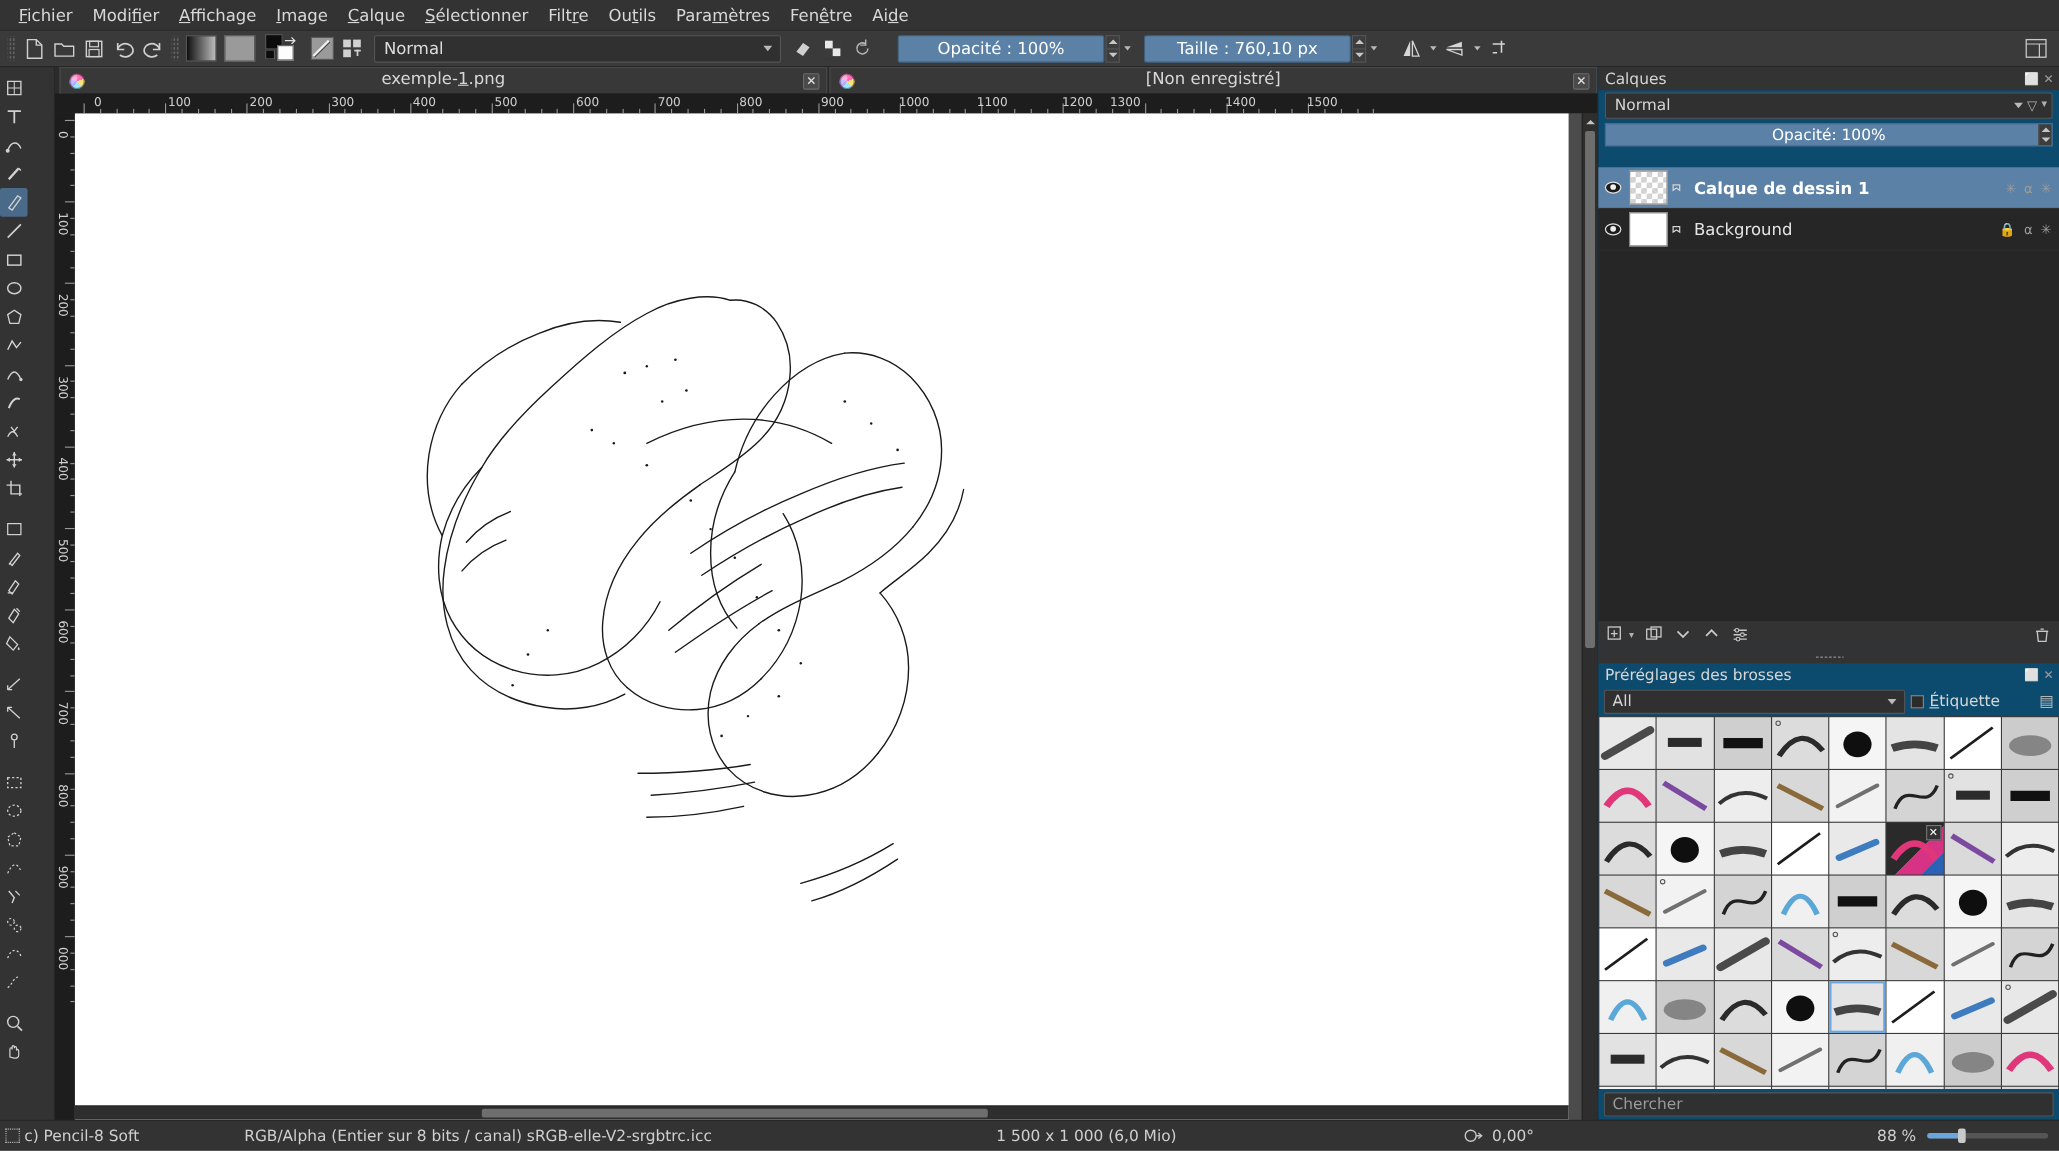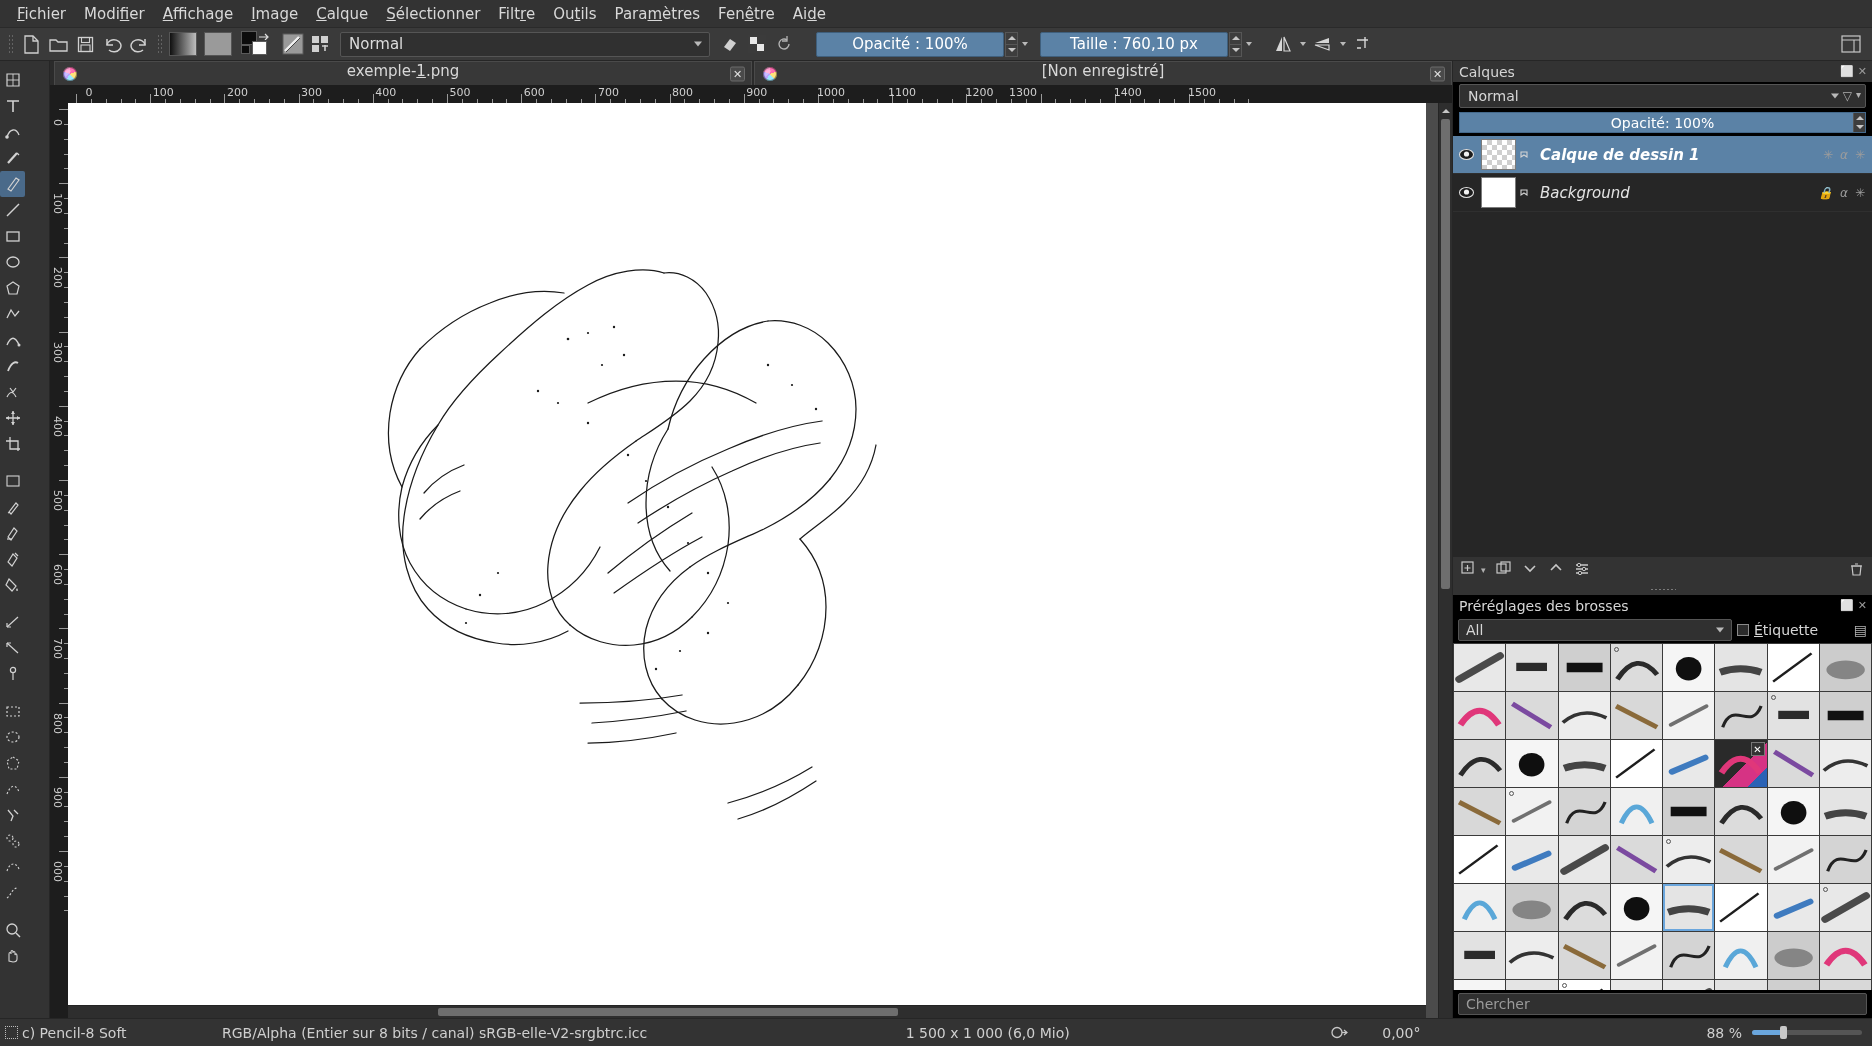--- a/index.html
+++ b/index.html
@@ -110,39 +110,39 @@
   .canvas-row{ flex:1; display:flex; min-height:0; }
   .canvas-wrap{ flex:1; background:#4b4b4b; position:relative; overflow:hidden; }
   .paper{ position:absolute; left:0; top:0; right:12px; bottom:0; background:#ffffff; }
   .vsb{ width:14px; background:#2e2e2e; flex:0 0 14px; position:relative; border-left:1px solid #242424;}
   .vsb .thumb{ position:absolute; left:2px; right:2px; top:16px; height:470px; background:#6e6e6e; border-radius:2px;}
   .vsb .ar{ position:absolute; left:2px; width:10px; height:12px; display:flex;align-items:center;justify-content:center;}
   .hsb{ height:13px; flex:0 0 13px; background:#2e2e2e; position:relative; border-top:1px solid #242424;}
   .hsb .thumb{ position:absolute; top:2px; bottom:2px; left:370px; width:460px; background:#6e6e6e; border-radius:2px;}
 
   
-  .docks{ width:420px; flex:0 0 420px; background:#000000; display:flex; flex-direction:column;
+  .docks{ width:420px; flex:0 0 420px; background:#0c4a6e; display:flex; flex-direction:column;
      border-left:1px solid #262626;}
   .dock-title{ height:21px; display:flex; align-items:center; padding:0 6px; font-size:14px;
      color:#d4d4d4; background:#333; position:relative;}
   .dock-title .tools{ position:absolute; right:5px; top:4px; display:flex; gap:4px; color:#9a9a9a; font-size:11px;}
 
   .rowsel{ height:24px; background:#303030; border:1px solid #555; display:flex; align-items:center;
      padding:0 8px; margin:2px 6px; font-size:14px; position:relative; border-radius:2px;}
   .rowsel .arr{ position:absolute; right:26px; top:50%; transform:translateY(-50%);
      border-left:4px solid transparent;border-right:4px solid transparent;border-top:5px solid #b9b9b9;}
   .rowicons{ position:absolute; right:4px; top:50%; transform:translateY(-50%); display:flex; gap:4px;}
 
   .opacity-bar{ height:21px; margin:2px 6px 3px 6px; background:#5b82a6; border:1px solid #456a8c;
      display:flex; align-items:center; justify-content:center; font-size:14px; color:#fff; position:relative;}
   .opacity-bar .sp{ position:absolute; right:0; top:0; bottom:0; width:12px; background:#3d3d3d;
      border-left:1px solid #555; display:flex; flex-direction:column;}
   .opacity-bar .sp i{flex:1;display:flex;align-items:center;justify-content:center;}
 
-  .layer-list{ background:#262626; margin:0 0 0 0; flex:0 0 auto;font-style:italic; }
+  .layer-list{ background:#262626; margin:16px 0 0 0; flex:0 0 auto; }
   .layer-row{ height:38px; display:flex; align-items:center; gap:0; border-bottom:1px solid #2f2f2f; }
   .layer-row.sel{ background:#5b82a6; }
   .eye{ width:26px; display:flex; align-items:center; justify-content:center; flex:0 0 26px;}
   .lthumb{ width:35px; height:31px; border:1px solid #7b7b7b; margin-left:2px; flex:0 0 35px;}
   .lthumb.checker{
     background-image:
       linear-gradient(45deg,#cfcfcf 25%,transparent 25%,transparent 75%,#cfcfcf 75%),
       linear-gradient(45deg,#cfcfcf 25%,transparent 25%,transparent 75%,#cfcfcf 75%);
     background-size:10px 10px; background-position:0 0,5px 5px; background-color:#fff;}
   .lthumb.white{ background:#ffffff; }
@@ -183,21 +183,21 @@
 
   
   .status{ height:28px; flex:0 0 28px; background:#333333; display:flex; align-items:center;
      font-size:14px; color:#cfcfcf; border-top:1px solid #262626; }
   .st-sel{ width:22px; display:flex; align-items:center; justify-content:center;}
   .st-brush{ width:200px; }
   .st-color{ flex:0 0 430px; text-align:left; }
   .st-sp{ flex:1; }
   .st-size{ width:220px; text-align:center; }
   .st-zoomicons{ display:flex; align-items:center; gap:6px; padding:0 8px;}
-  .st-rot{ width:90px;text-align:center; }
+  .st-rot{ width:90px; }
   .st-zoom{ width:70px; text-align:right; }
   .zslider{ width:110px; height:5px; background:#555; margin:0 10px; position:relative; border-radius:3px;}
   .zslider .fill{ position:absolute; left:0; top:0; bottom:0; width:30px; background:#6aa6dd; border-radius:3px;}
   .zslider .hd{ position:absolute; left:28px; top:-4px; width:7px; height:13px; background:#c9c9c9; border-radius:2px;}
 
   .dotted-sq{ width:13px; height:13px; border:1px dotted #bdbdbd; }
 </style>
 </head>
 <body>
 

